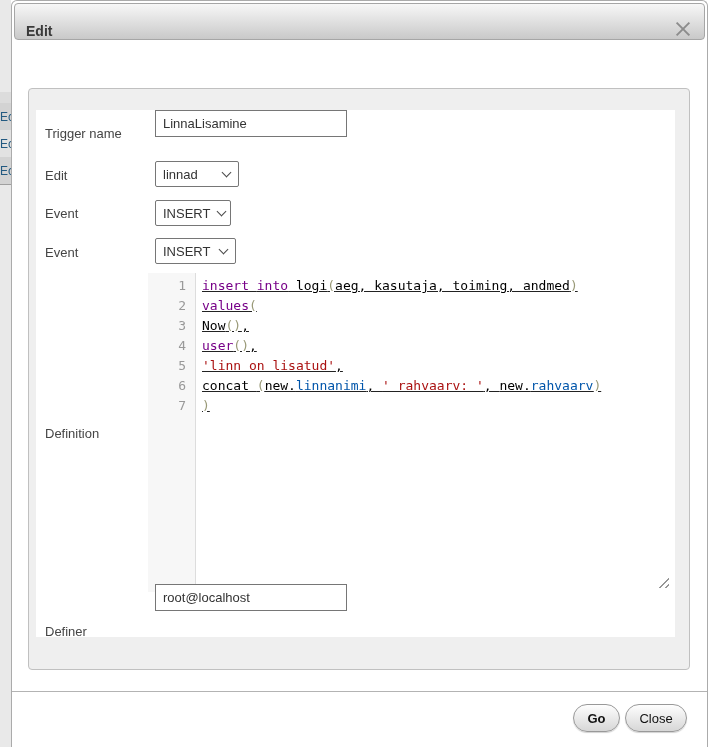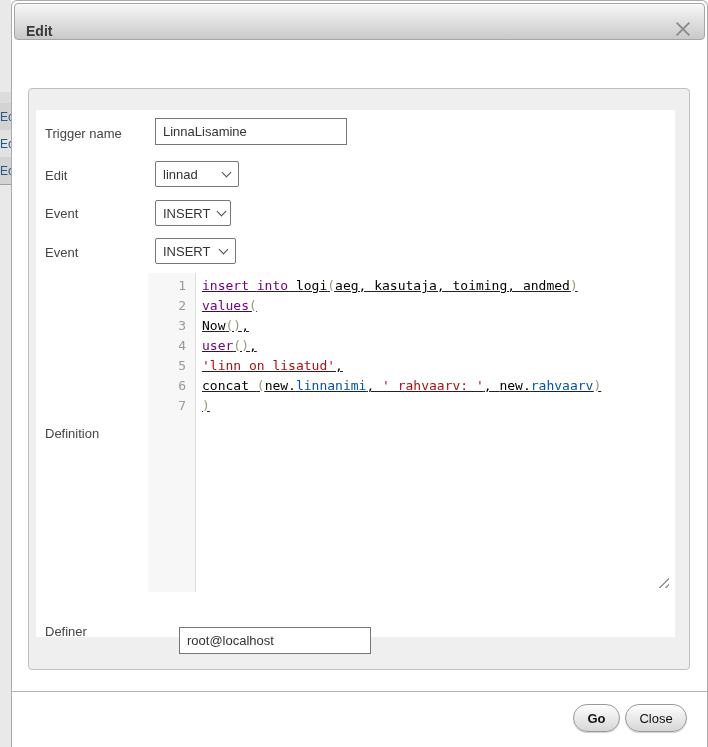--- a/index.html
+++ b/index.html
@@ -55,22 +55,22 @@
   .lbl-table      { top:58px; }
   .lbl-time       { top:96px; }
   .lbl-event      { top:135px; }
   .lbl-definition { top:316px; }
   .lbl-definer    { top:498px;margin-top:16px; }
 
   .txt-input { position:absolute; left:119px; width:192px; height:27px;
                border:1px solid #767676; background:#fff; padding:0 7px;
                font-family:"Liberation Sans", sans-serif; font-size:13px; color:#333;
                border-radius:0; outline:none; }
-  .inp-trigger { top:8px; }
-  .inp-definer { top:517px;margin-left:24px; }
+  .inp-trigger { top:0; }
+  .inp-definer { top:474px; }
 
   .select { position:absolute; left:119px; height:26px; background:#fff;
             border:1px solid #767676; border-radius:2px; cursor:pointer;
             display:flex; align-items:center; justify-content:space-between;
             padding:0 8px 0 7px; font-size:13px; color:#333; }
   .sel-table { top:51px;  width:84px; }
   .sel-time  { top:90px;  width:76px; }
   .sel-event { top:128px; width:81px; }
   .chev { width:7px; height:7px; border-right:1.6px solid #4a4a4a; border-bottom:1.6px solid #4a4a4a;
           transform:rotate(45deg); margin-top:-4px; flex:0 0 auto; margin-left:8px; }

